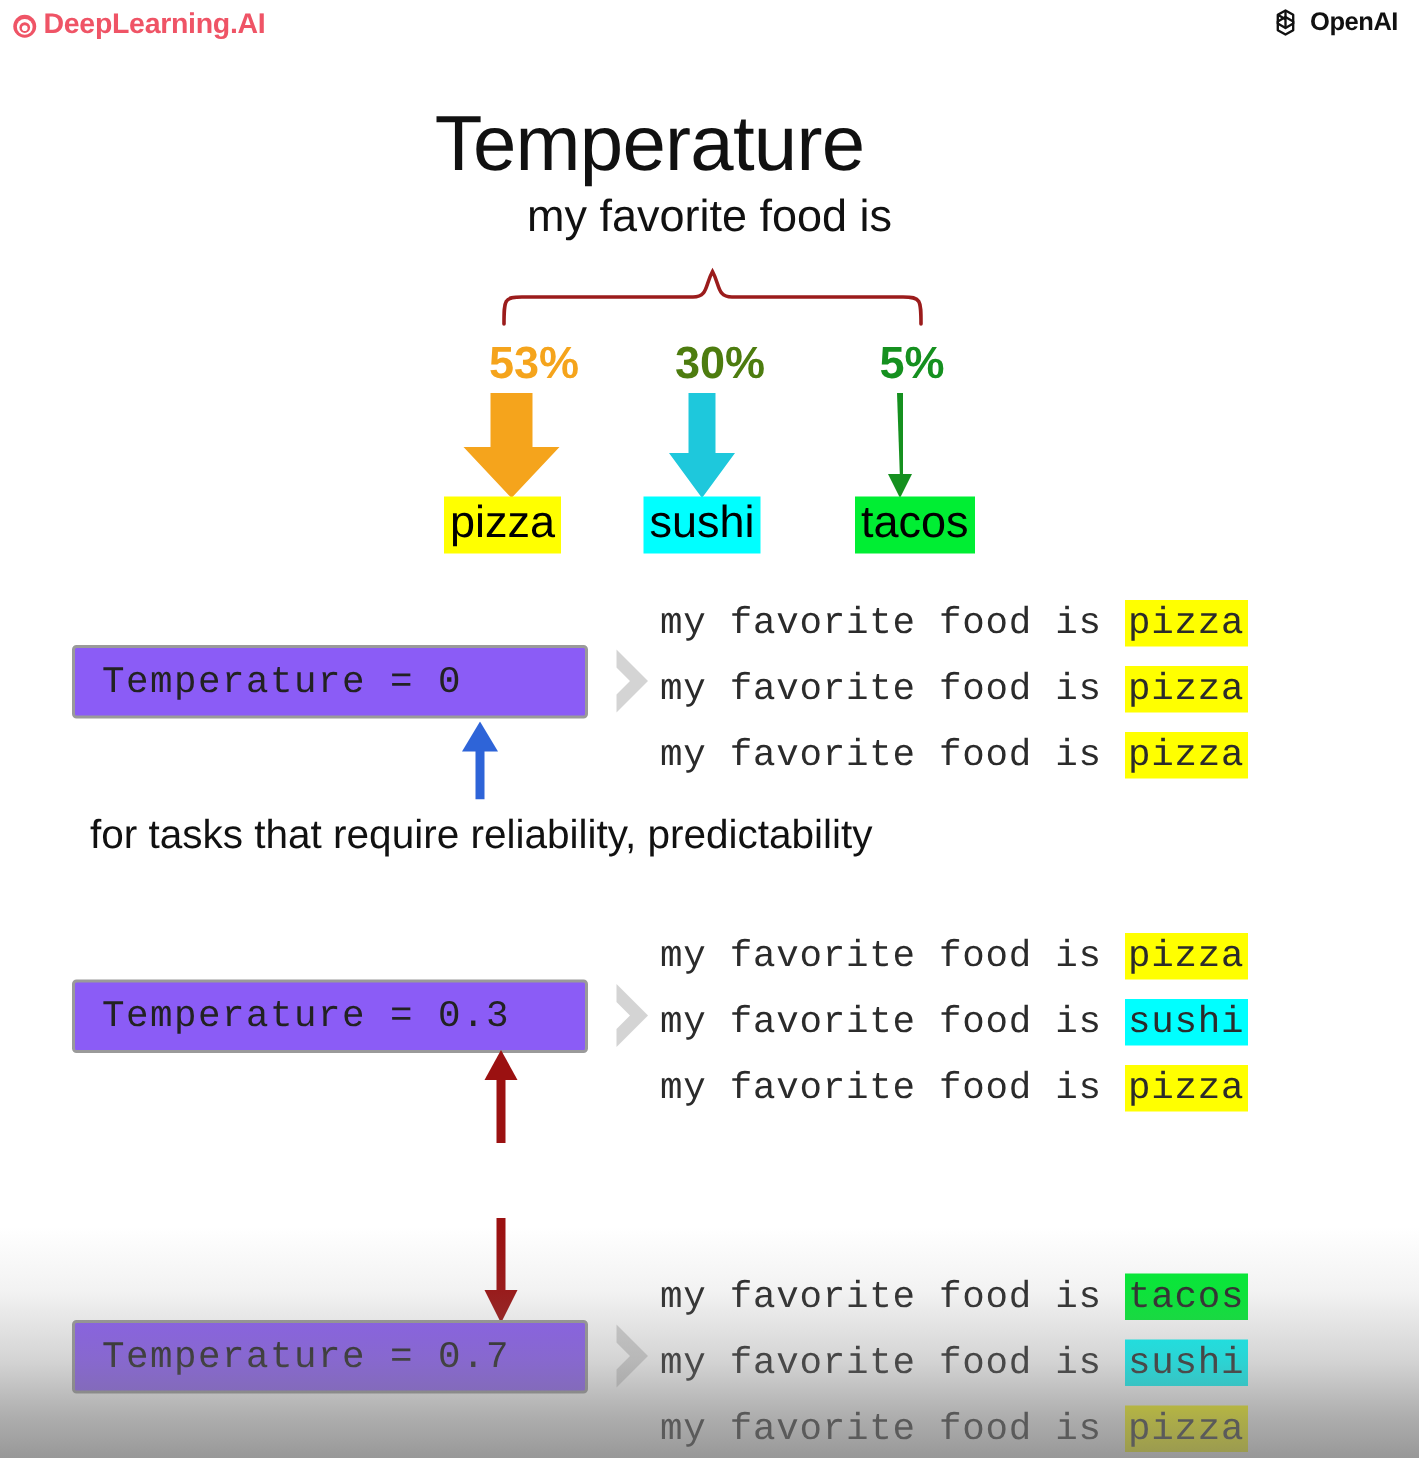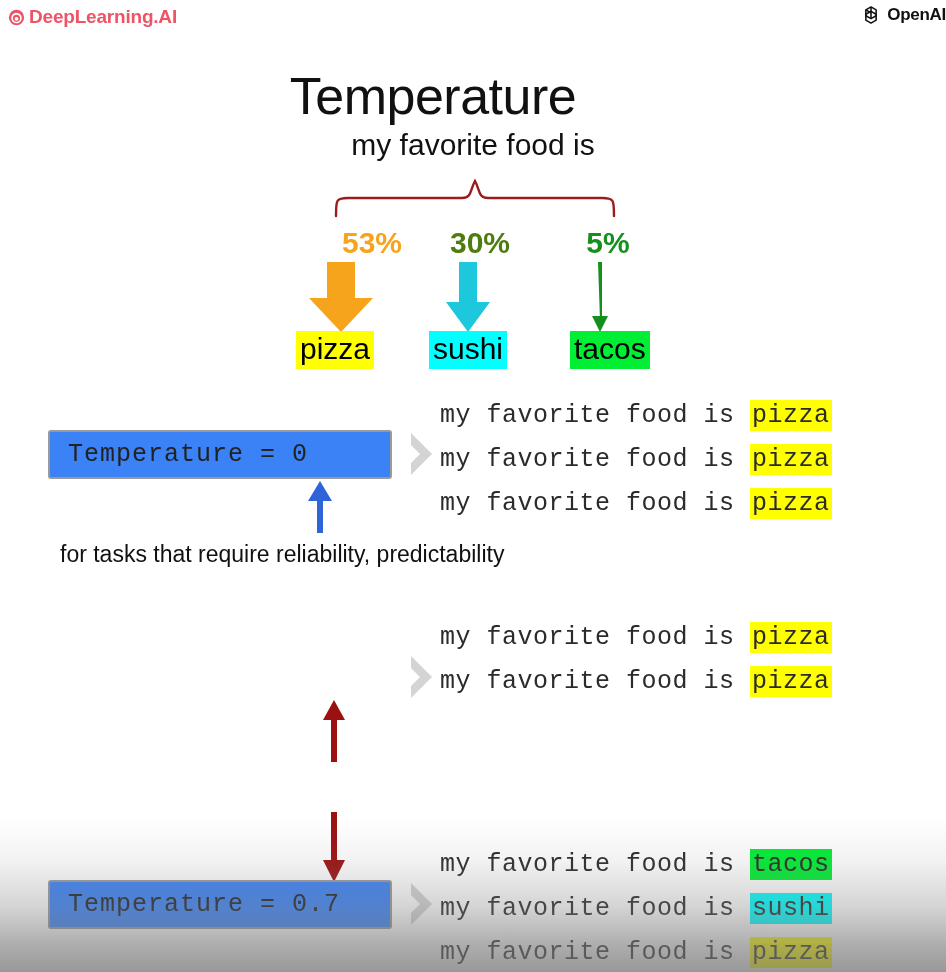--- a/index.html
+++ b/index.html
@@ -10,53 +10,53 @@
     position:relative;
     overflow:hidden;
   }
   .stage{position:absolute;left:0;top:0;width:946px;height:972px;}
 
   
   .brand-dl{position:absolute;left:8px;top:6px;display:flex;align-items:center;gap:4px;}
   .dl-mark{width:17px;height:17px;flex:0 0 auto;}
   .dl-text{font-size:19px;font-weight:700;color:#ef5466;letter-spacing:-0.2px;
            font-family:"Liberation Sans",sans-serif;}
-  .brand-oai{position:absolute;right:0;top:4px;display:flex;align-items:center;gap:5px;}
+  .brand-oai{position:absolute;right:14px;top:4px;display:flex;align-items:center;gap:5px;}
   .oai-mark{width:22px;height:22px;flex:0 0 auto;}
   .oai-text{font-size:17px;font-weight:700;color:#111;letter-spacing:-0.3px;}
 
   
   .title{position:absolute;left:0;top:70px;width:866px;text-align:center;
          font-size:52px;font-weight:500;color:#111;letter-spacing:-0.5px;line-height:1;}
   .subtitle{position:absolute;left:0;top:130px;width:946px;text-align:center;
             font-size:30px;font-weight:400;color:#111;line-height:1;}
 
   
   .brace{position:absolute;left:330px;top:178px;width:290px;height:40px;}
 
   
   .pct{position:absolute;font-size:30px;font-weight:800;line-height:1;}
-  .pct-1{left:320px;top:228px;width:72px;text-align:center;color:#f5a41c;margin-left:16px;}
+  .pct-1{left:320px;top:228px;width:72px;text-align:center;color:#f5a41c;}
   .pct-2{left:444px;top:228px;width:72px;text-align:center;color:#4d7c0f;}
   .pct-3{left:578px;top:228px;width:60px;text-align:center;color:#15901f;}
 
   .parrow{position:absolute;}
   .parrow-1{left:305px;top:262px;width:72px;height:72px;}
   .parrow-2{left:443px;top:262px;width:50px;height:72px;}
   .parrow-3{left:584px;top:262px;width:32px;height:72px;}
 
   .food{position:absolute;font-size:30px;font-weight:400;color:#000;
         padding:2px 4px 4px 4px;line-height:1.05;}
   .food-1{left:296px;top:331px;background:#ffff00;}
   .food-2{left:429px;top:331px;background:#00ffff;}
   .food-3{left:570px;top:331px;background:#00ee33;}
 
   
   .tbox{position:absolute;box-sizing:border-box;
-        background:#3b82f6;border:2px solid #9a9a9a;border-radius:3px;
+        background:#8b5cf6;border:2px solid #9a9a9a;border-radius:3px;
         display:flex;align-items:center;
         font-family:"Liberation Mono","DejaVu Sans Mono",monospace;
         font-size:25px;color:#222;letter-spacing:1px;padding-left:18px;}
   .tbox-0{left:48px;top:430px;width:344px;height:49px;}
   .tbox-3{left:48px;top:653px;width:344px;height:49px;}
   .tbox-7{left:48px;top:880px;width:344px;height:49px;}
 
   .chev{position:absolute;width:30px;height:46px;color:#d4d4d4;}
   .chev-0{left:406px;top:431px;}
   .chev-3{left:406px;top:654px;}
@@ -68,21 +68,21 @@
   .outblock-0{top:394px;}
   .outblock-3{top:616px;}
   .outblock-7{top:843px;}
   .outline{height:44px;line-height:44px;white-space:pre;}
   .hl{padding:1px 2px;}
   .hl-yellow{background:#ffff00;}
   .hl-cyan{background:#00ffff;}
   .hl-green{background:#00ee33;}
 
   
-  .caption{position:absolute;font-size:23px;font-weight:400;color:#111;line-height:1;}
+  .caption{position:absolute;font-size:27px;font-weight:400;color:#111;line-height:1;}
   .caption-1{left:60px;top:543px;}
   .caption-2{left:60px;top:770px;}
 
   
   .bluearrow{position:absolute;left:306px;top:481px;width:28px;height:52px;}
   .redarrow-up{position:absolute;left:320px;top:700px;width:28px;height:62px;}
   .redarrow-down{position:absolute;left:320px;top:812px;width:28px;height:70px;}
 
   
   .fade{position:absolute;left:0;top:818px;width:946px;height:154px;
@@ -175,27 +175,31 @@
 
   <div class="bluearrow">
     <svg viewBox="0 0 28 52" width="28" height="52">
       <path d="M11 52 L11 16 L17 16 L17 52 Z" fill="#2e64d8"></path>
       <path d="M14 0 L26 20 L2 20 Z" fill="#2e64d8"></path>
     </svg>
   </div>
 
   <div class="caption caption-1">for tasks that require reliability, predictability</div>
 
+  <div class="tbox tbox-3">
+    <span>Temperature = 0.3</span>
+  </div>
   <div class="chev chev-3">
     <svg viewBox="0 0 30 46" width="30" height="46">
       <path d="M5 2 L26 23 L5 44 L5 32 L14 23 L5 14 Z" fill="#d4d4d4"></path>
     </svg>
   </div>
   <div class="outblock outblock-3">
     <div class="outline"><span>my favorite food is </span><span class="hl hl-yellow">pizza</span></div>
+    <div class="outline"><span>my favorite food is </span><span class="hl hl-cyan">sushi</span></div>
     <div class="outline"><span>my favorite food is </span><span class="hl hl-yellow">pizza</span></div>
   </div>
 
   <div class="redarrow-up">
     <svg viewBox="0 0 28 62" width="28" height="62">
       <path d="M11 62 L11 16 L17 16 L17 62 Z" fill="#9b1111"></path>
       <path d="M14 0 L25 20 L3 20 Z" fill="#9b1111"></path>
     </svg>
   </div>
 

